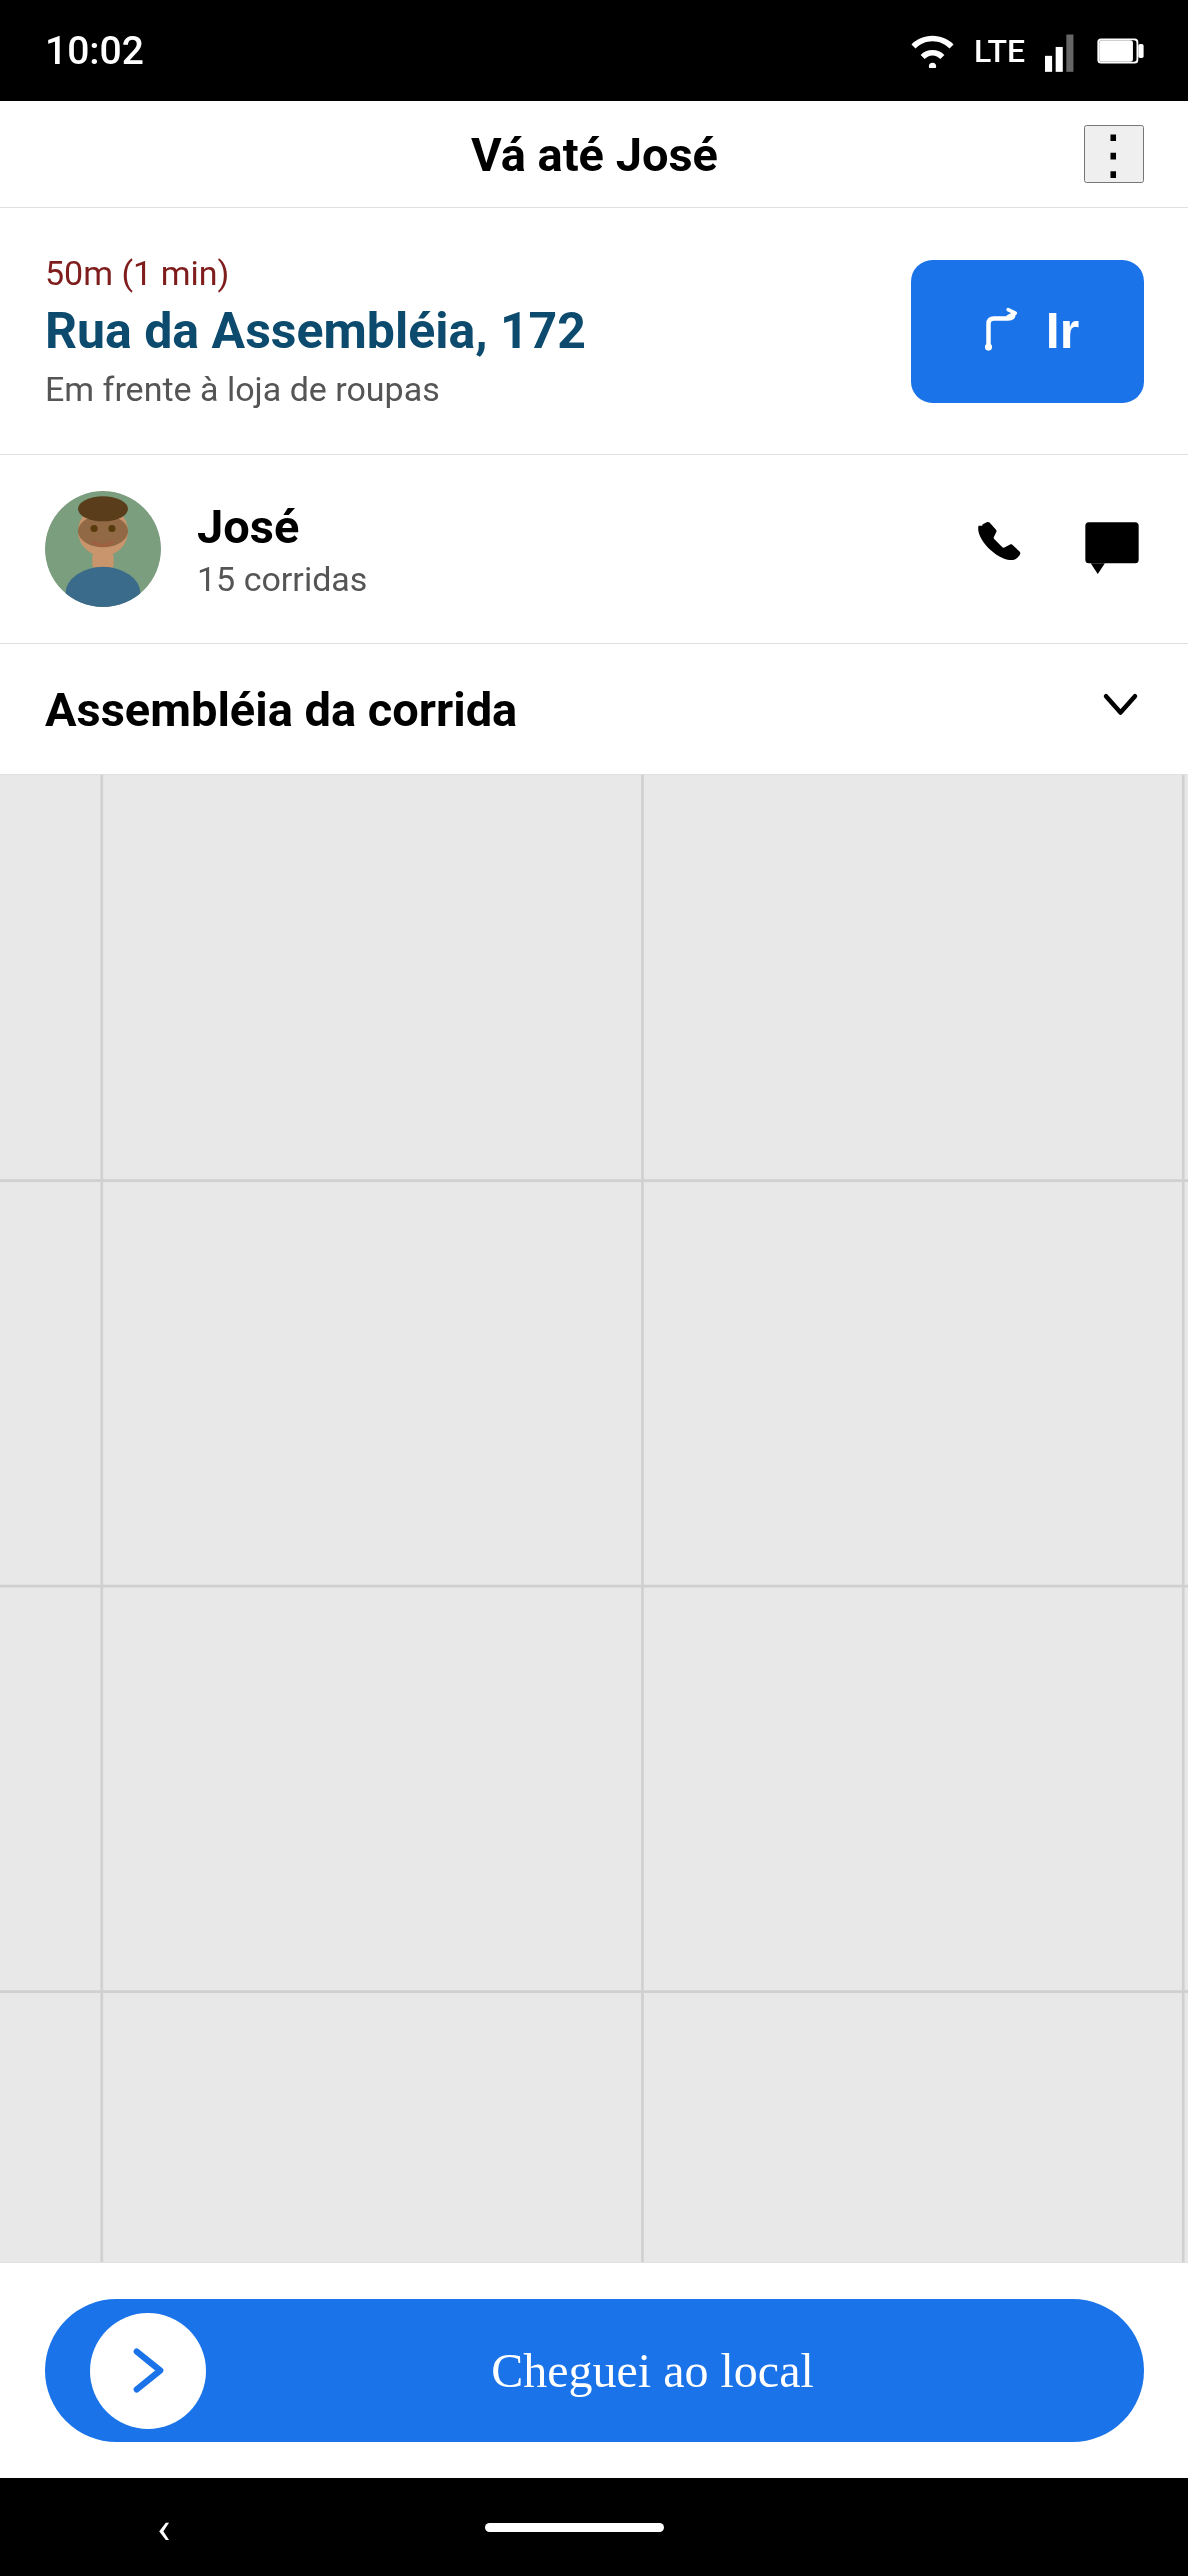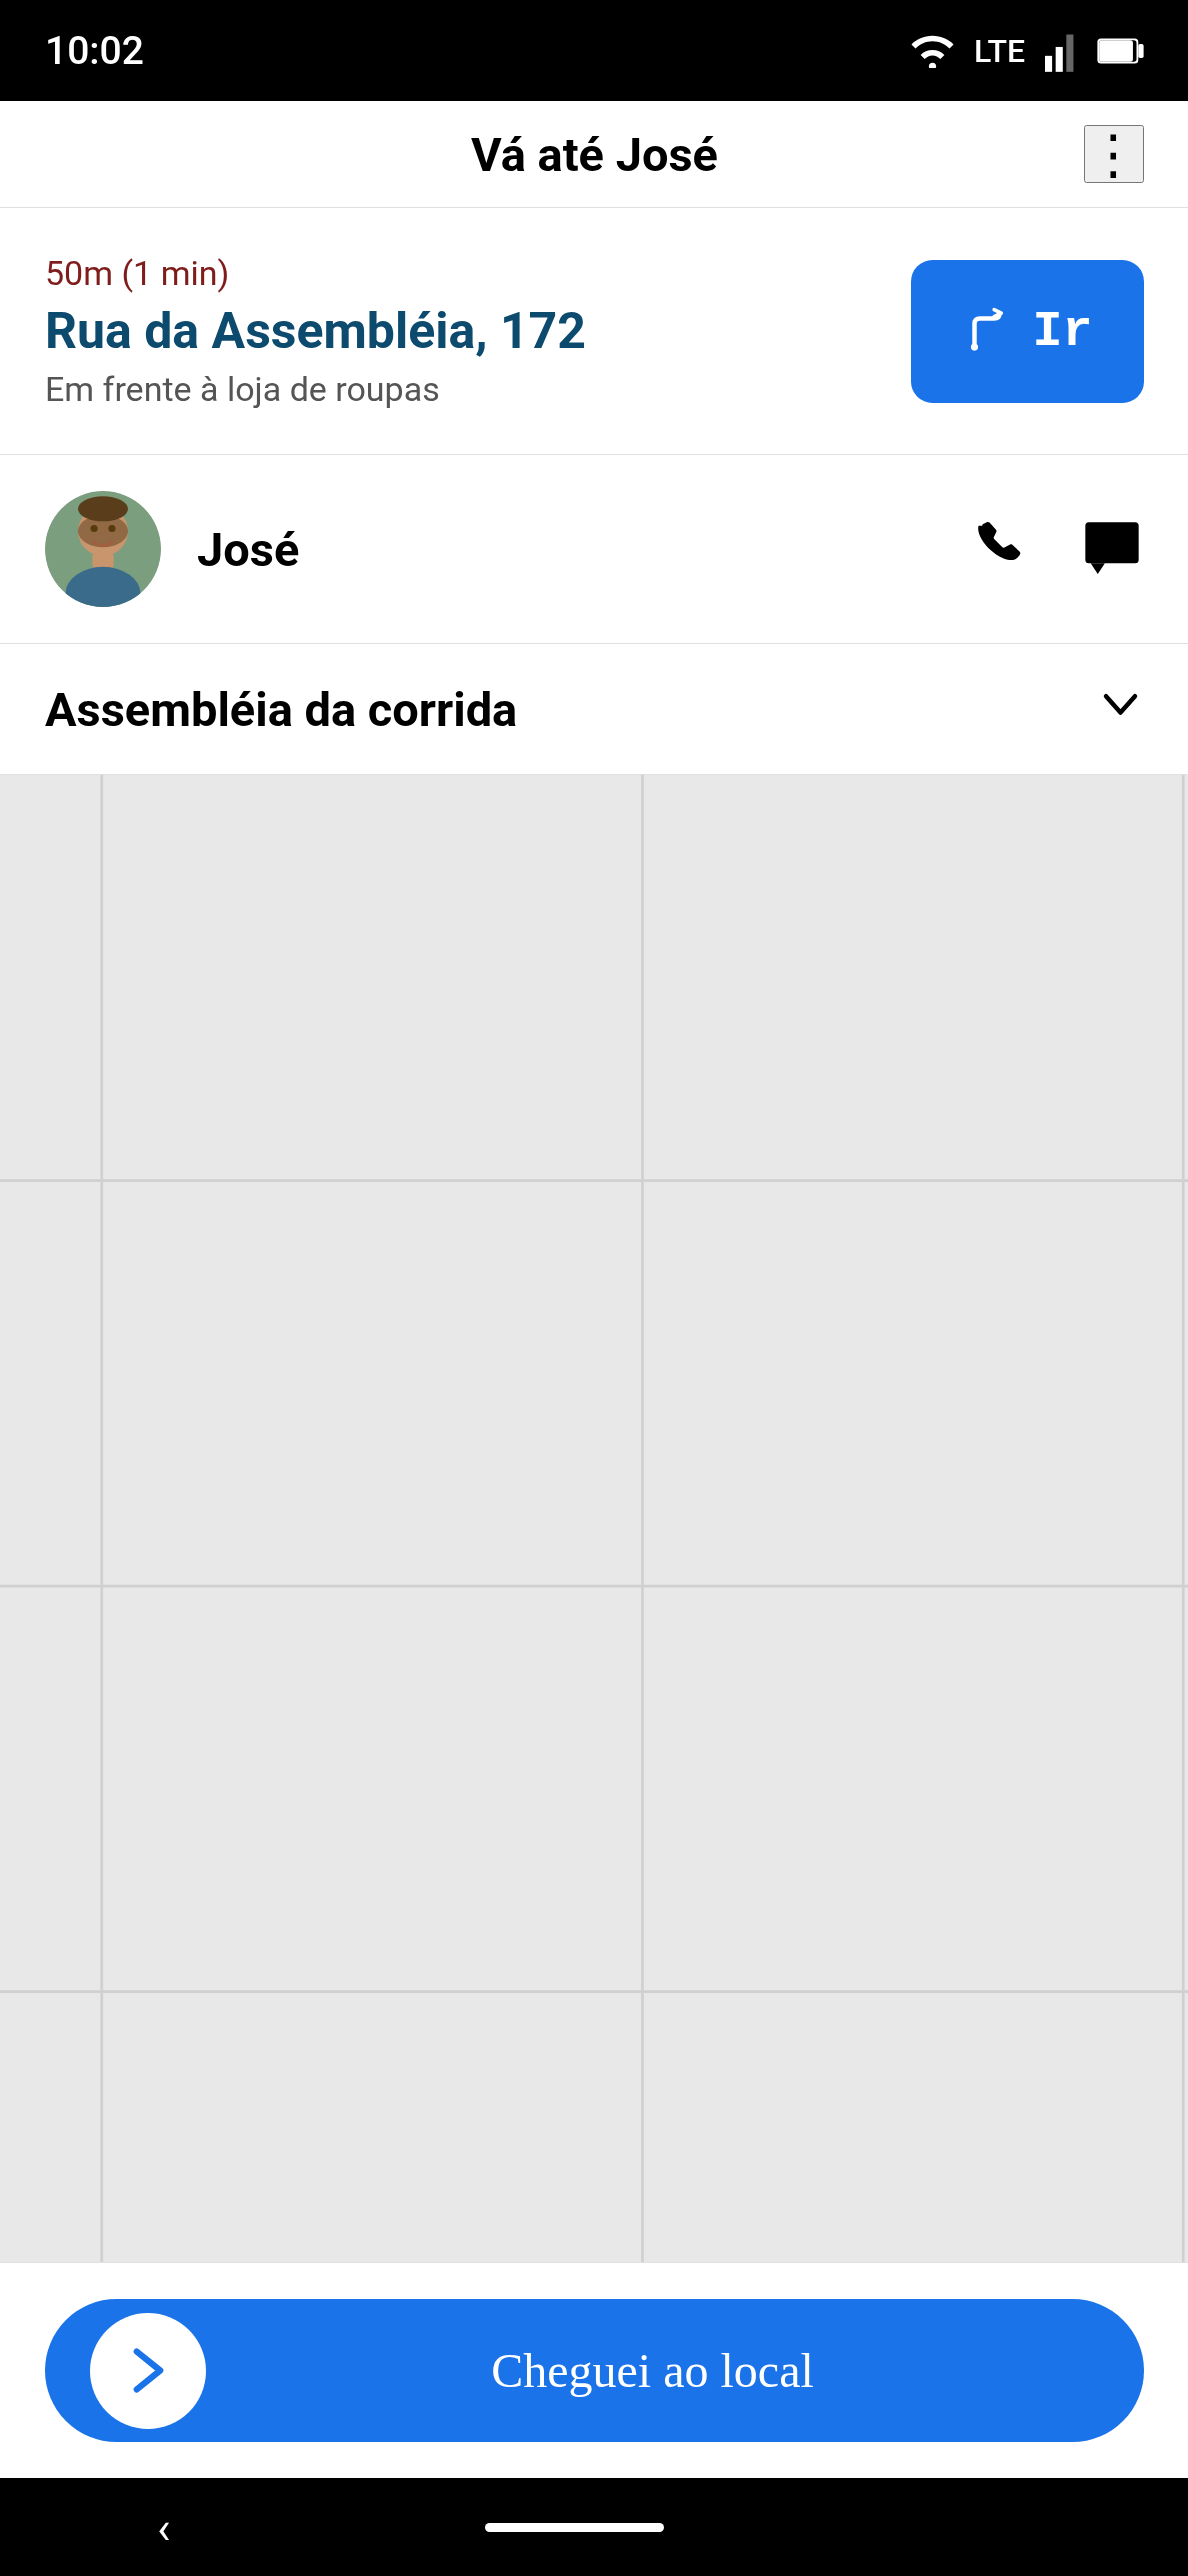--- a/index.html
+++ b/index.html
@@ -102,21 +102,20 @@
       border-radius: 21.5px;
       width: 233px;
       height: 143px;
       display: flex;
       align-items: center;
       justify-content: center;
       gap: 20px;
       cursor: pointer;
       flex-shrink: 0;
       margin-left: 27px;
-      font-family: Liberation Mono, monospace;
     }
     .go-button-icon {
       font-size: 47px;
     }
     .go-button-label {
       font-size: 50px;
       font-weight: 600;
     }
 
     
@@ -333,20 +332,21 @@
 
       <ellipse cx="65" cy="115" rx="42" ry="30" fill="#3a6b8a"></ellipse>
 
       <circle cx="55" cy="42" r="4" fill="#4a3000" opacity="0.8"></circle>
       <circle cx="75" cy="42" r="4" fill="#4a3000" opacity="0.8"></circle>
       <path d="M54 57 Q65 65 76 57" stroke="#a06040" stroke-width="3" fill="none" stroke-linecap="round"></path>
     </svg>
   </div>
   <div class="driver-info">
     <div class="driver-name">José</div>
+    <div class="driver-rides">15 corridas</div>
   </div>
   <div class="driver-actions">
     <button class="driver-action-btn">
       <svg width="63" height="63" viewBox="0 0 70 70" fill="#000">
         <path d="M14.5 6C13.1 6 12 7.1 12 8.5v53C12 62.9 13.1 64 14.5 64h41C56.9 64 58 62.9 58 61.5v-53C58 7.1 56.9 6 55.5 6h-41zM20 12h30v46H20V12z" fill="none"></path>
         <path d="M17.3 8.7c-.7 1.7-1.1 7.2 3.2 14.5 3.2 5.4 7.3 9.9 9.8 12.1 3 2.7 8.3 7.2 14.8 9.7 7.5 2.9 12.3 1.4 13.7.5 1-.6 3.6-3.2 4.6-5.3.6-1.3.1-2.4-.6-3.1l-8-7.4c-.7-.6-1.7-.7-2.5-.2L46 32.7c-.7.4-1.6.3-2.2-.3l-9.2-9.2c-.6-.6-.7-1.5-.3-2.2l2.7-5.4c.4-.8.3-1.8-.3-2.5l-7.2-8c-.8-.9-2-.9-3.1-.5-1 .4-2.3 1.3-3.4 1.8-.7.3-1.4.6-1.7 2.3z"></path>
       </svg>
     </button>
     <button class="driver-action-btn">
       <svg width="64" height="64" viewBox="0 0 72 72" fill="#000">

